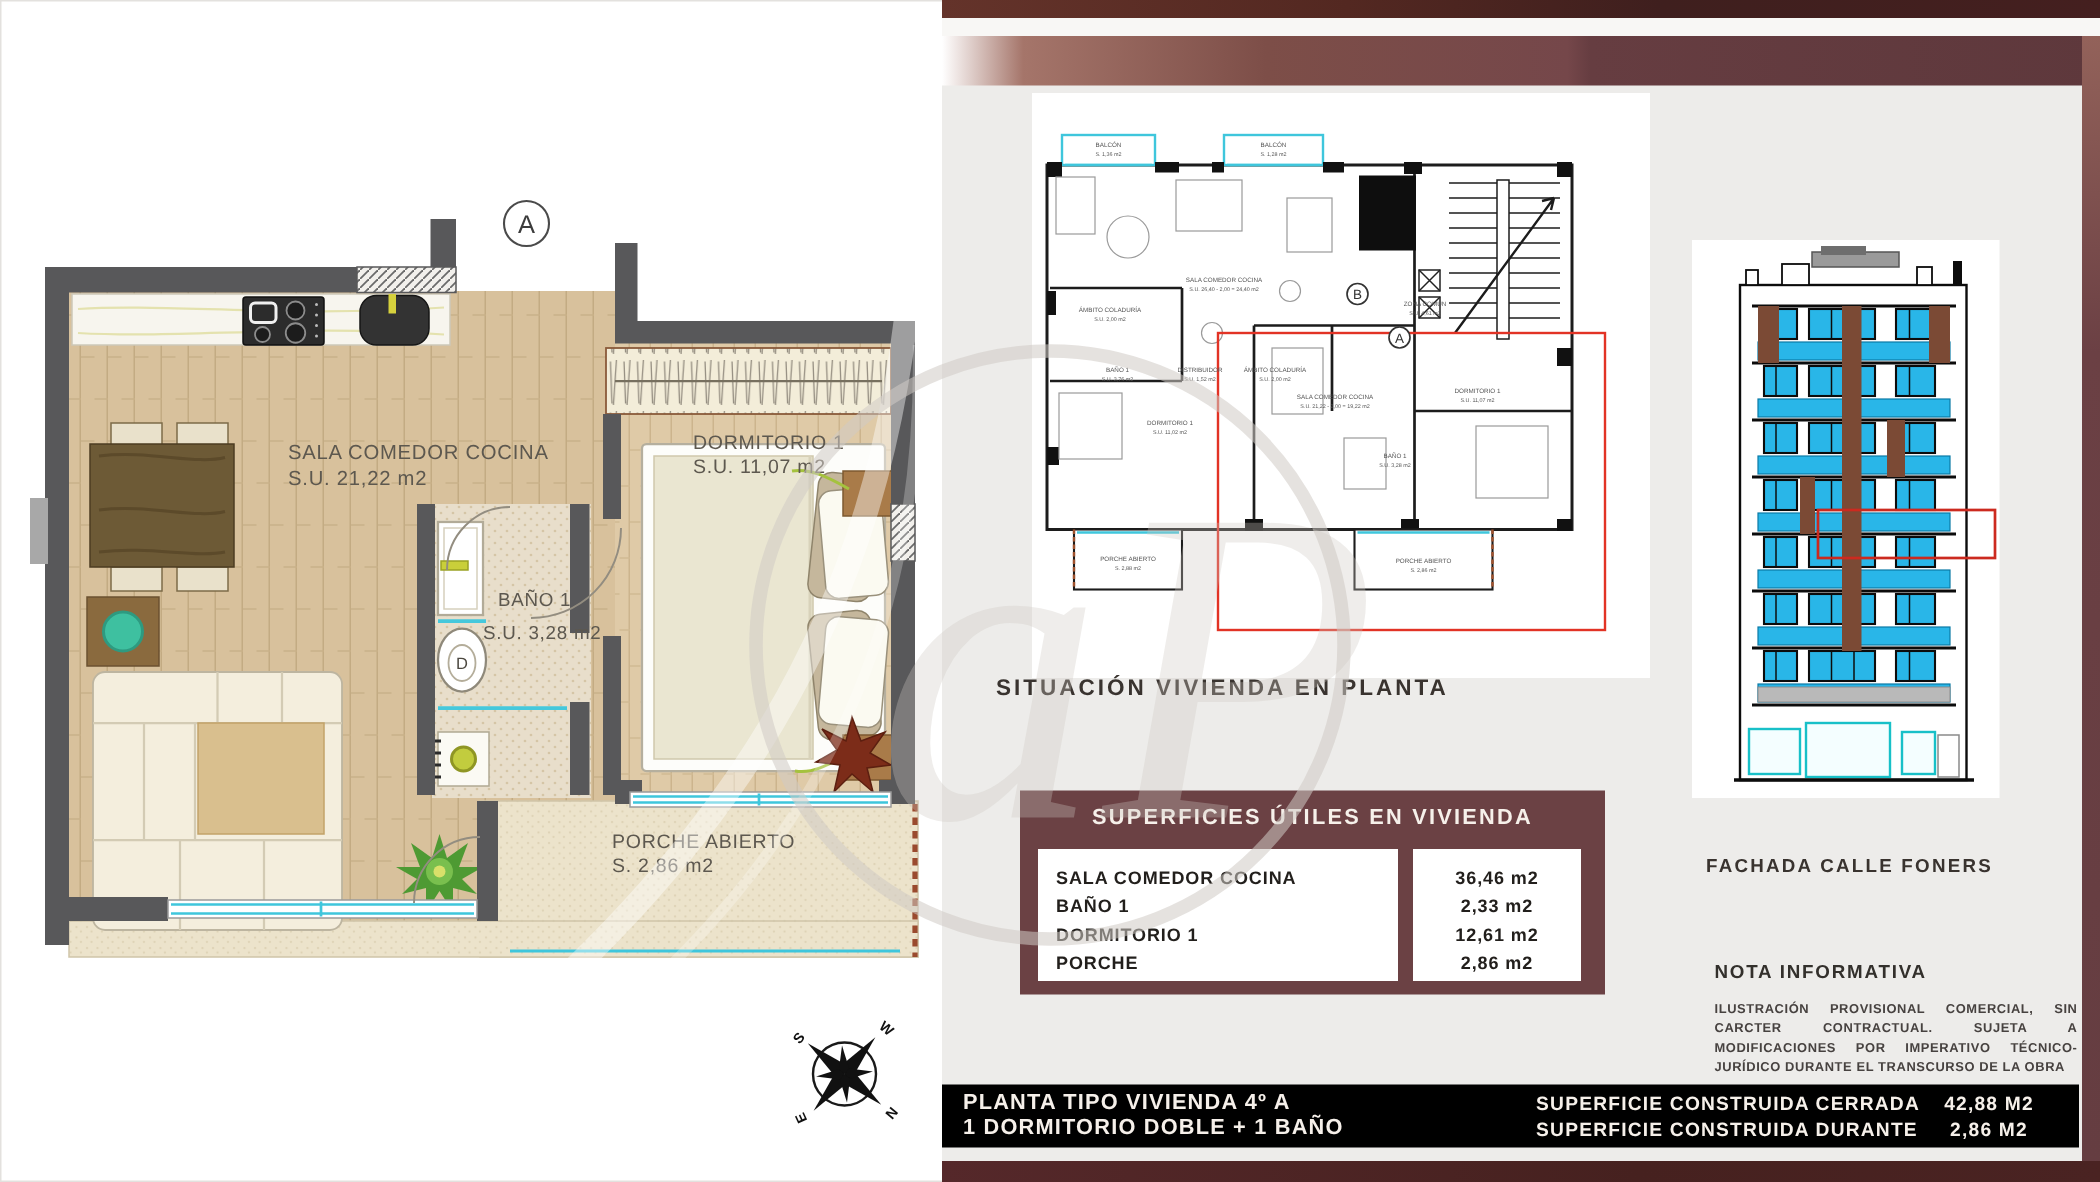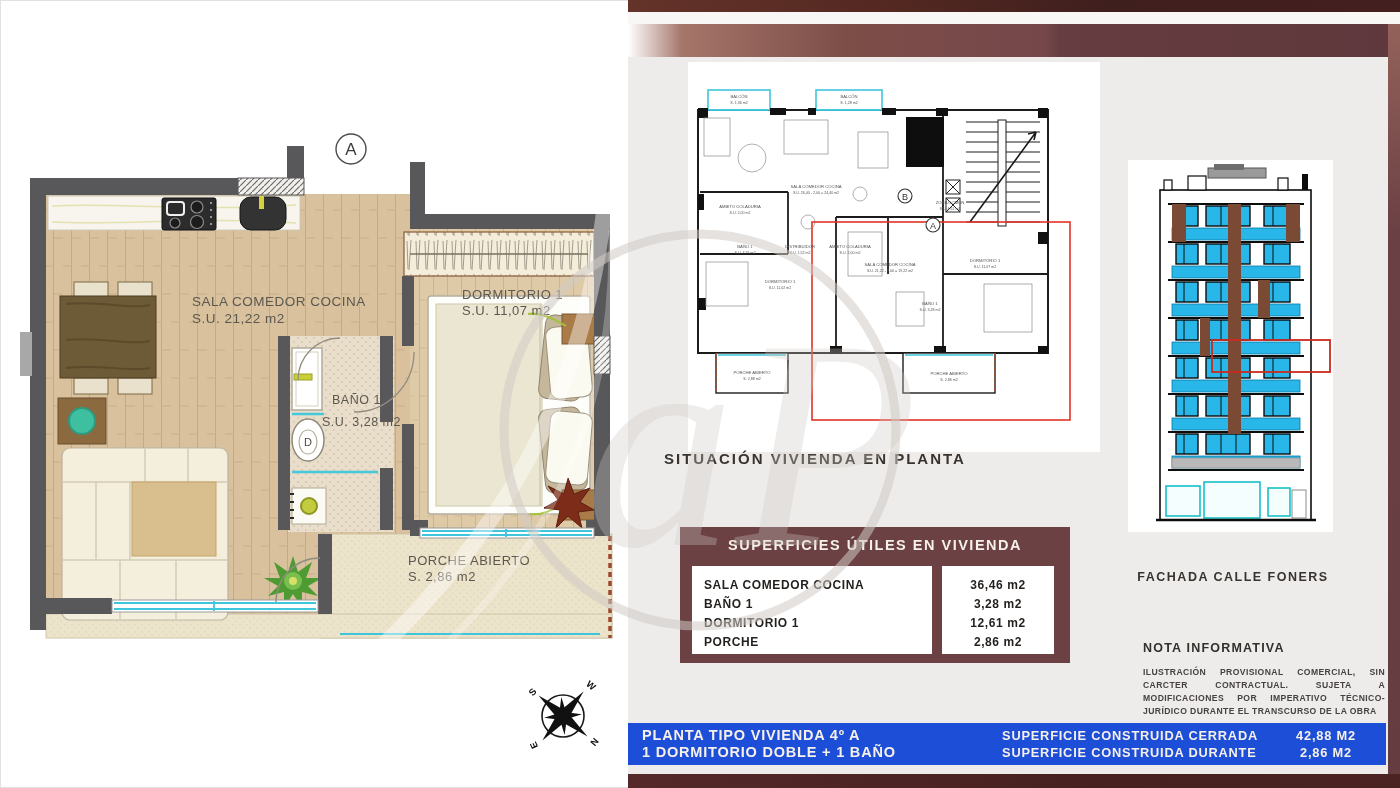--- a/index.html
+++ b/index.html
@@ -27,25 +27,25 @@
       font-size:14.5px;font-weight:bold;letter-spacing:1.5px;}
   .surf-box{background:#fff;top:39px;height:88px;}
   .surf-names{left:12px;width:240px;padding:10px 0 0 12px;box-sizing:border-box;}
   .surf-vals{left:262px;width:112px;padding:10px 0 0 0;box-sizing:border-box;text-align:center;}
   .surf-row{font-size:12px;color:#221f1c;letter-spacing:.6px;line-height:19px;font-weight:bold;}
   
   .nota{left:1143px;top:641px;width:242px;color:#33302c;}
   .nota-title{font-size:12.5px;font-weight:bold;letter-spacing:1.2px;margin:0 0 11px 0;}
   .nota-body{font-size:8.6px;line-height:1.5;text-align:justify;letter-spacing:.4px;color:#474240;font-weight:bold;}
   
-  .footer-bar{left:628px;top:723px;width:758px;height:42px;background:#1d4ed8;color:#f6f0ea;}
+  .footer-bar{left:628px;top:723px;width:758px;height:42px;background:#000000;color:#f6f0ea;}
   .footer-left{position:absolute;left:14px;top:4px;font-size:14.5px;letter-spacing:.8px;
       line-height:17px;font-weight:bold;}
   .footer-right{position:absolute;right:14px;top:4px;display:grid;
-      grid-template-columns:auto 92px;column-gap:22px;font-size:12.8px;letter-spacing:.8px;
+      grid-template-columns:auto 92px;column-gap:0;font-size:12.8px;letter-spacing:.8px;
       line-height:17px;font-weight:bold;}
   .fr-val{text-align:center;}
   .wm{pointer-events:none;}
 </style>
 </head>
 <body>
 
 <div class="page">
 
   <div class="abs right-bg"></div>
@@ -428,21 +428,21 @@
   <div class="abs surf-panel">
     <div class="abs surf-title">SUPERFICIES ÚTILES EN VIVIENDA</div>
     <div class="abs surf-box surf-names">
       <div class="surf-row">SALA COMEDOR COCINA</div>
       <div class="surf-row">BAÑO 1</div>
       <div class="surf-row">DORMITORIO 1</div>
       <div class="surf-row">PORCHE</div>
     </div>
     <div class="abs surf-box surf-vals">
       <div class="surf-row">36,46 m2</div>
-      <div class="surf-row">3,28 m2</div>
+      <div class="surf-row">2,33 m2</div>
       <div class="surf-row">12,61 m2</div>
       <div class="surf-row">2,86 m2</div>
     </div>
   </div>
 
   <div class="abs nota">
     <div class="nota-title">NOTA INFORMATIVA</div>
     <div class="nota-body">ILUSTRACIÓN PROVISIONAL COMERCIAL, SIN CARCTER CONTRACTUAL. SUJETA A MODIFICACIONES POR IMPERATIVO TÉCNICO-JURÍDICO DURANTE EL TRANSCURSO DE LA OBRA</div>
   </div>
 

